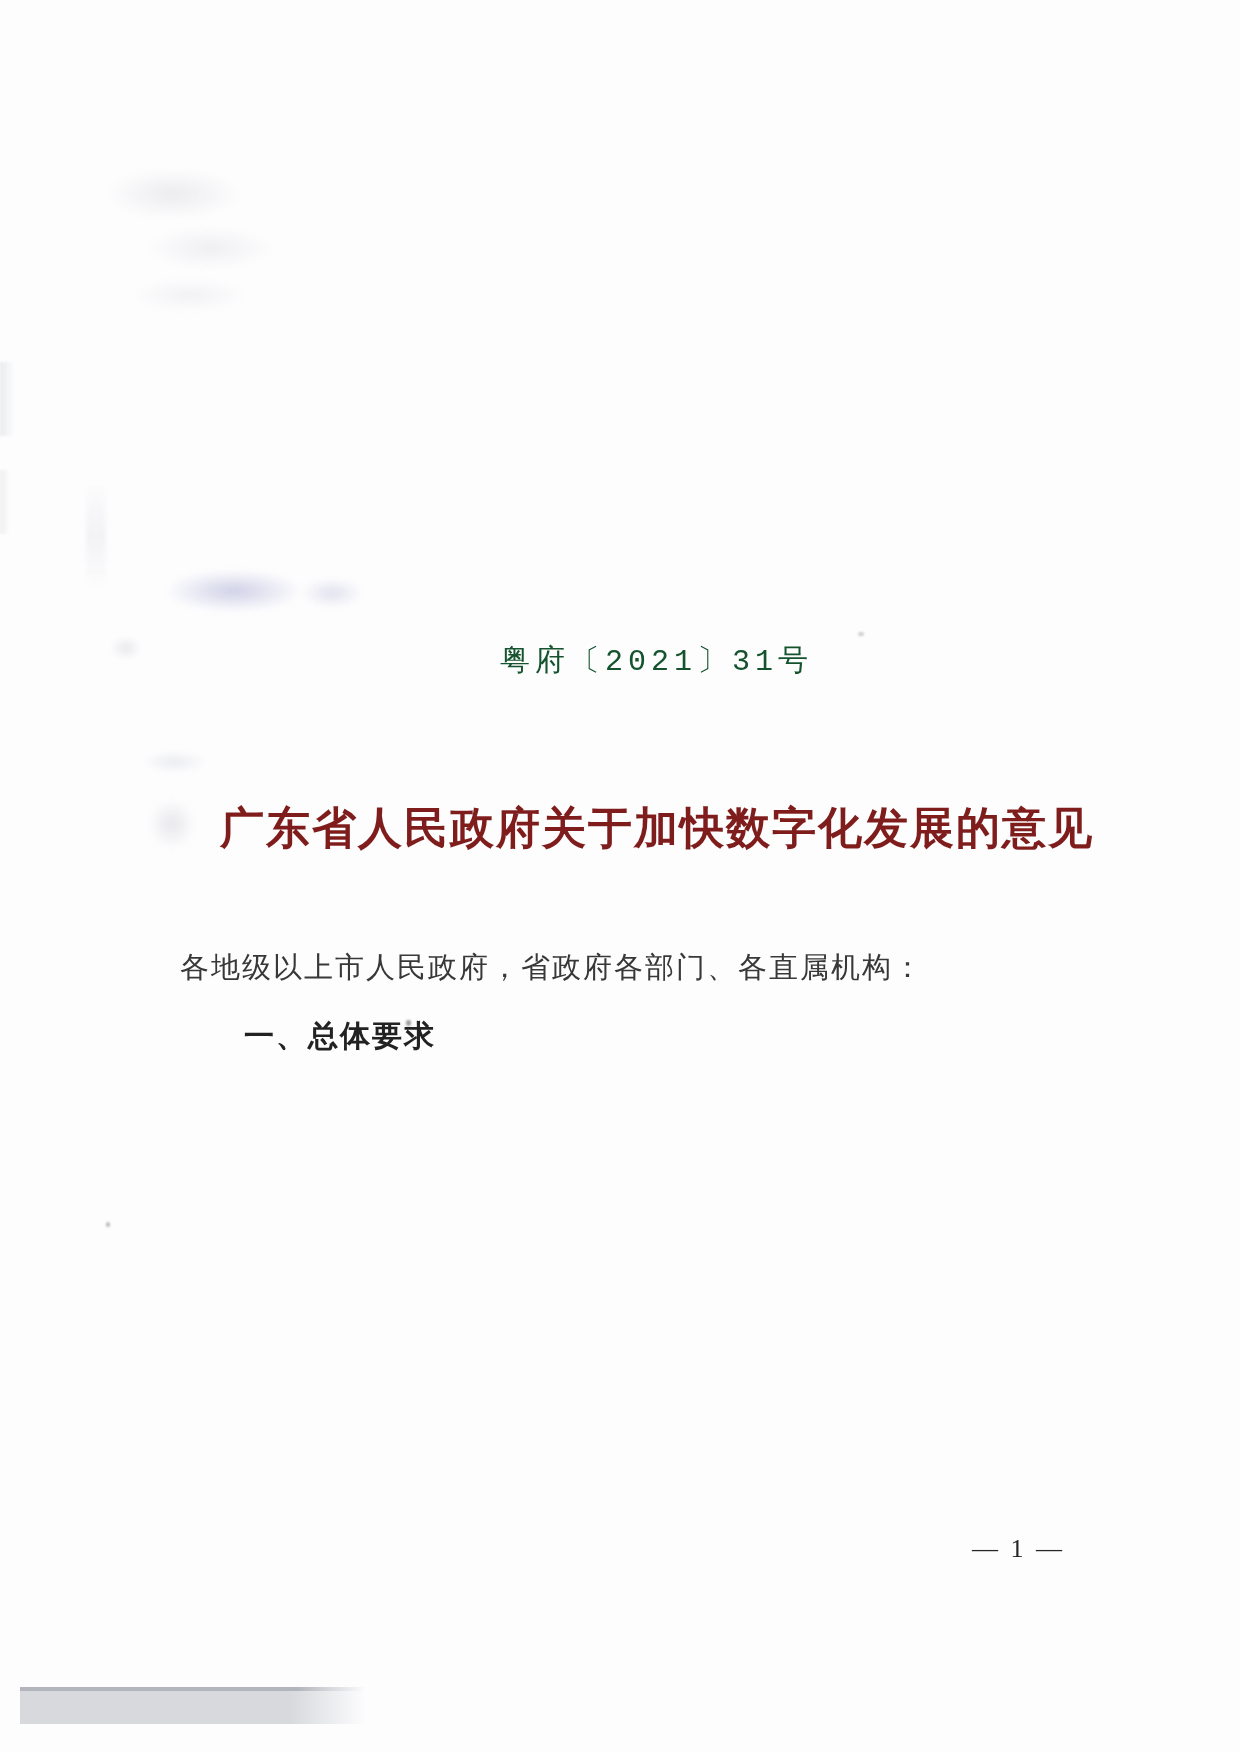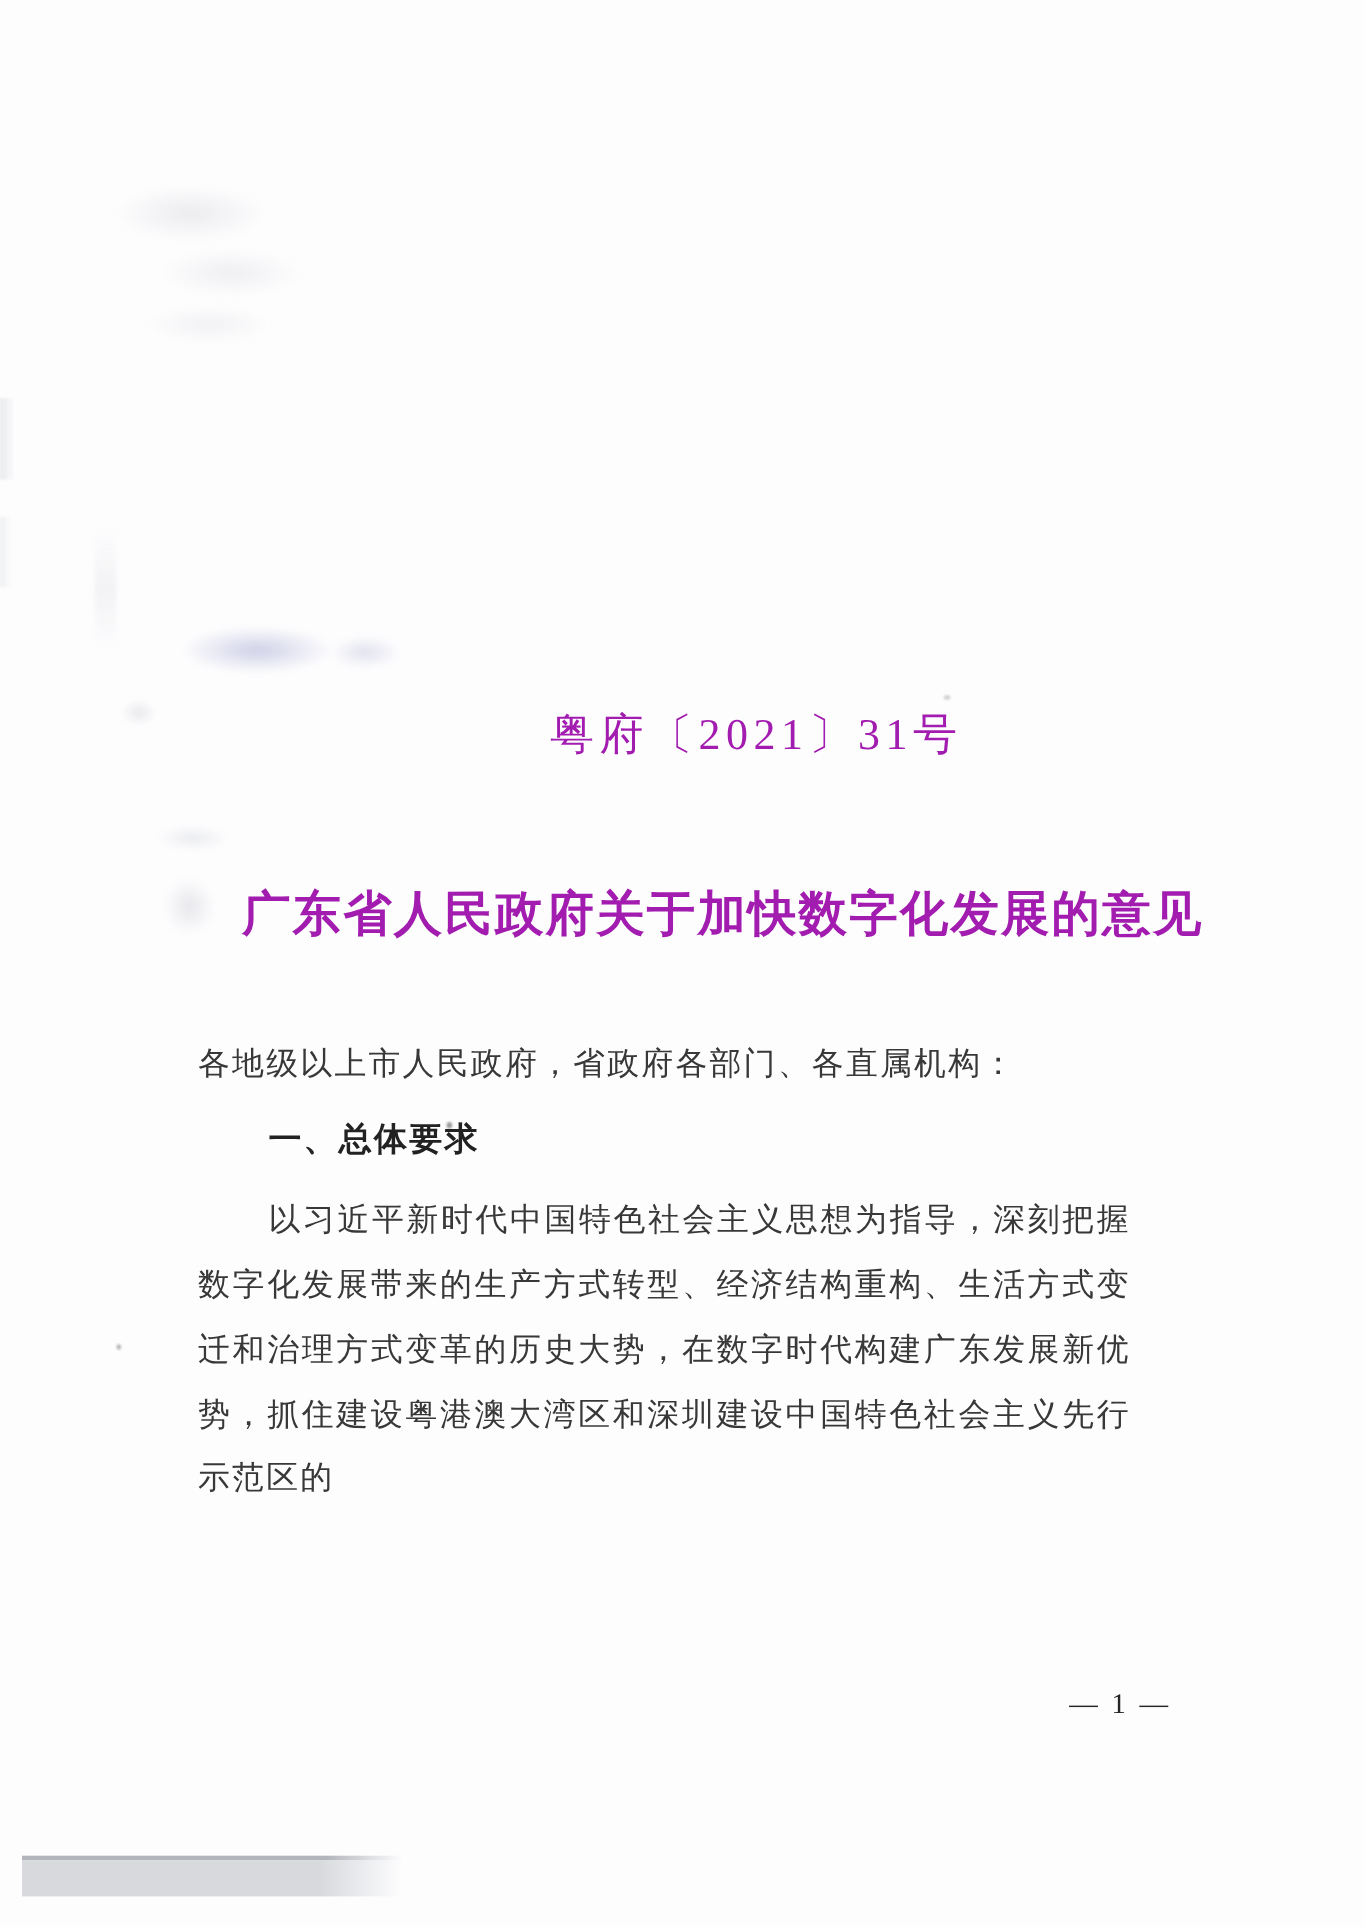--- a/index.html
+++ b/index.html
@@ -14,38 +14,39 @@
     background: #fdfdfe;
     overflow: hidden;
     font-family: "Liberation Serif", "DejaVu Serif", serif;
   }
 
   
   .doc-number {
     position: absolute;
     left: 500px;
     top: 645px;
-    font-size: 40px;
+    font-size: 30px;
     letter-spacing: 5px;
     line-height: 1.15;
-    color: #a21caf;
+    color: #14532d;
     white-space: nowrap;
+    font-family: Liberation Mono, monospace;
   }
   .title {
     position: absolute;
     left: 220px;
     top: 806px;
     margin: 0;
     font-size: 44px;
     font-weight: 700;
     letter-spacing: 2px;
     line-height: 1.15;
-    color: #a21caf;
+    color: #7f1d1d;
     white-space: nowrap;
-    font-family: Liberation Sans, sans-serif;
+    font-family: Liberation Mono, monospace;
   }
   .body-block {
     position: absolute;
     left: 168px;
     top: 926px;
     width: 872px;
     font-size: 29px;
     line-height: 58.9px;
     letter-spacing: 2px;
     color: #383838;
@@ -174,18 +175,17 @@
   <div class="artifact bottom-band-edge"></div>
   <div class="artifact bottom-band"></div>
 
   <div class="doc-number">粤府〔2021〕31号</div>
 
   <h1 class="title">广东省人民政府关于加快数字化发展的意见</h1>
 
   <div class="body-block">
     <p class="no-indent">各地级以上市人民政府，省政府各部门、各直属机构：</p>
     <p class="section-heading">一、总体要求</p>
-    <p>以习近平新时代中国特色社会主义思想为指导，深刻把握数字化发展带来的生产方式转型、经济结构重构、生活方式变迁和治理方式变革的历史大势，在数字时代构建广东发展新优势，抓住建设粤港澳大湾区和深圳建设中国特色社会主义先行示范区的</p>
   </div>
 
   <div class="page-number">— 1 —</div>
 
 </div>
 
 </body></html>

